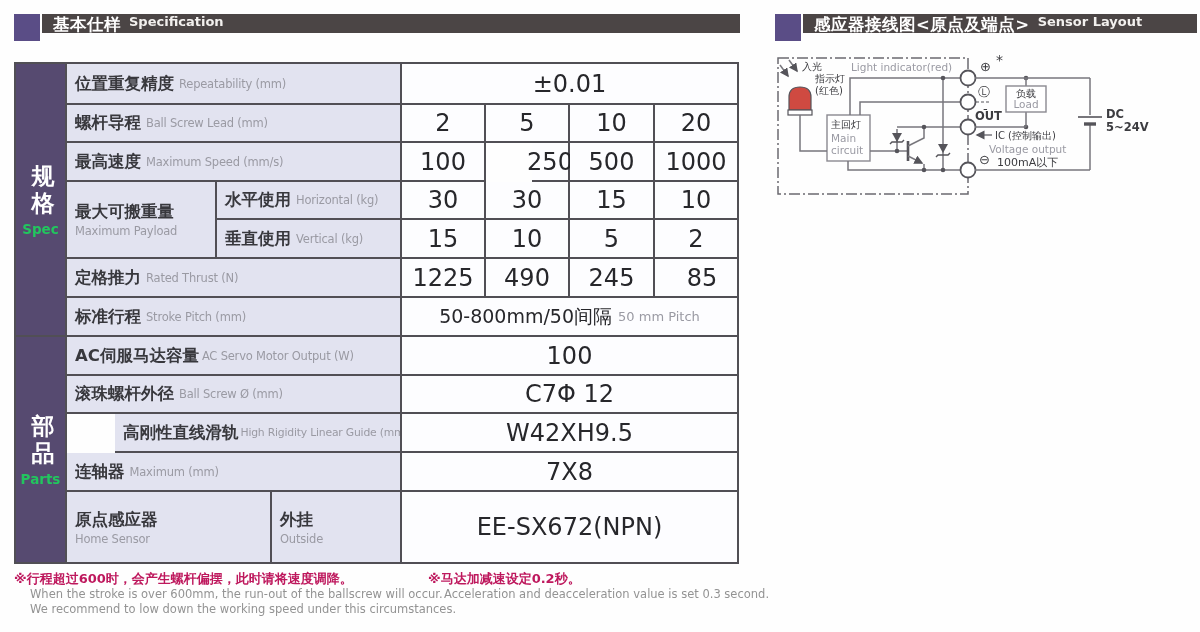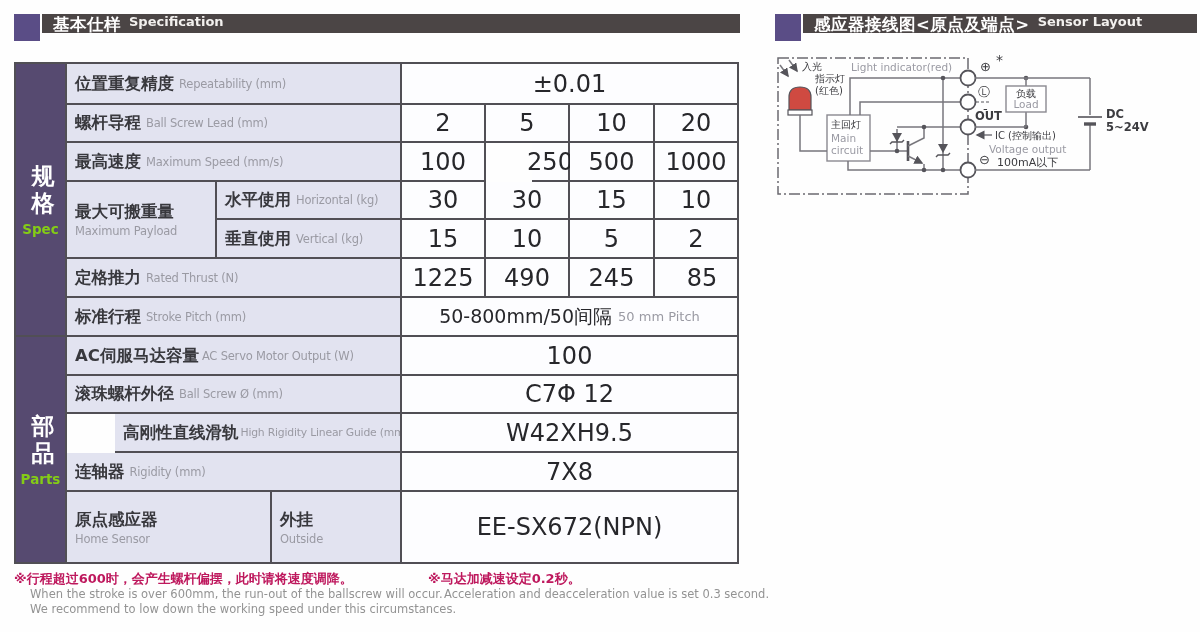--- a/index.html
+++ b/index.html
@@ -27,21 +27,21 @@
   .lbl.two-line { flex-direction:column; align-items:flex-start; justify-content:center; gap:1px; }
   .zh { font-size:16.5px; font-weight:600; color:#38383d; white-space:nowrap; }
   .en { font-size:11.5px; color:#9a9aa3; white-space:nowrap; letter-spacing:-0.2px; }
   .val { background:#fdfdff; display:flex; align-items:center; justify-content:center;
          font-size:24px; color:#27272b; gap:6px; }
   .val .v-en { font-size:13px; color:#9a9aa3; }
   .sb { background:#564a70; color:#fff; display:flex; flex-direction:column;
         align-items:center; justify-content:center; gap:4px; }
   .sb-zh { width:28px; font-size:23px; font-weight:700; line-height:27px;
            word-break:break-all; text-align:right; }
-  .sb-en { font-size:13.5px; font-weight:600; color:#84cc16; }
+  .sb-en { font-size:13.5px; font-weight:600; color:#22c55e; }
 
   
   .note { position:absolute; top:570px; }
   .note-zh { font-size:13px; font-weight:700; color:#be185d; line-height:17px; }
   .note-en { font-size:11.5px; color:#939393; line-height:15px; margin-left:16px; }
   #note1 { left:14px; } #note2 { left:428px; }
 
   
   #diagram { position:absolute; left:775px; top:54px; }
   svg text { font-family:"DejaVu Sans","Liberation Sans",sans-serif; }
@@ -158,21 +158,21 @@
     <div class="cell val" style="grid-area:9/5/10/9;">C7Φ 12</div>
 
     <div class="cell lbl" style="grid-area:10/2/11/5; gap:2px;margin-left:48px;">
       <span class="zh">高刚性直线滑轨</span>
       <span class="en" style="font-size:10.8px;">High Rigidity Linear Guide (mm)</span>
     </div>
     <div class="cell val" style="grid-area:10/5/11/9;">W42XH9.5</div>
 
     <div class="cell lbl" style="grid-area:11/2/12/5;">
       <span class="zh">连轴器</span>
-      <span class="en">Rigidity (mm)</span>
+      <span class="en">Maximum (mm)</span>
     </div>
     <div class="cell val" style="grid-area:11/5/12/9;">7X8</div>
 
     <div class="cell lbl two-line" style="grid-area:12/2/13/4;">
       <span class="zh">原点感应器</span>
       <span class="en">Home Sensor</span>
     </div>
     <div class="cell lbl two-line" style="grid-area:12/4/13/5;">
       <span class="zh">外挂</span>
       <span class="en">Outside</span>

